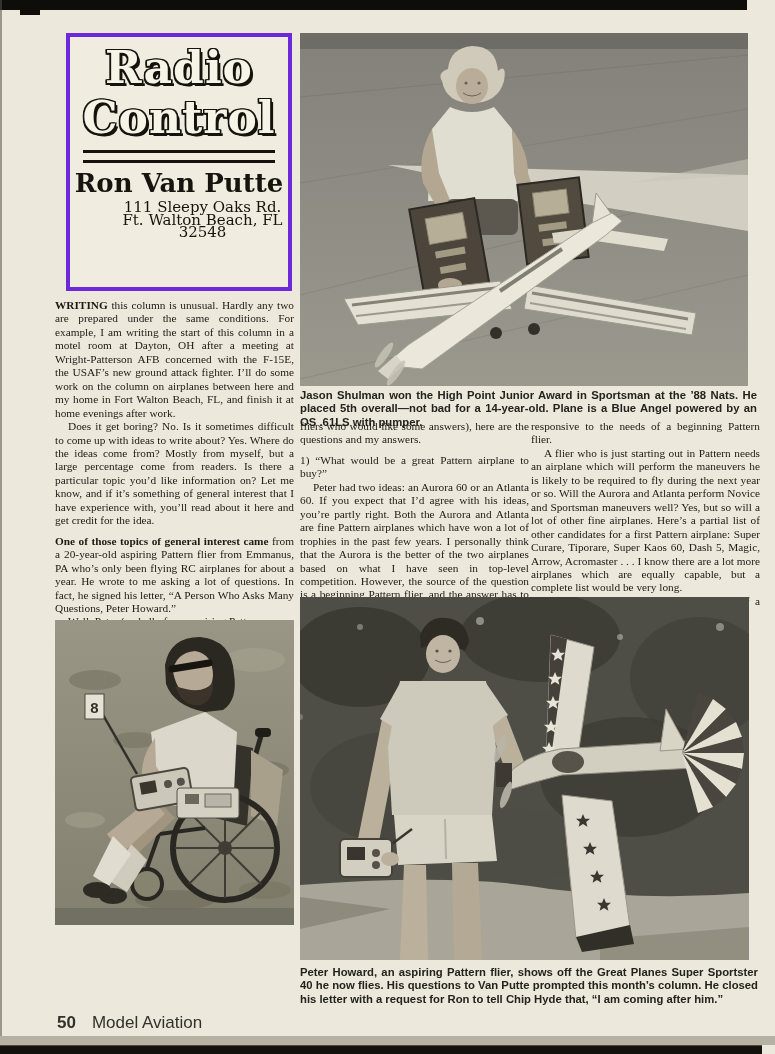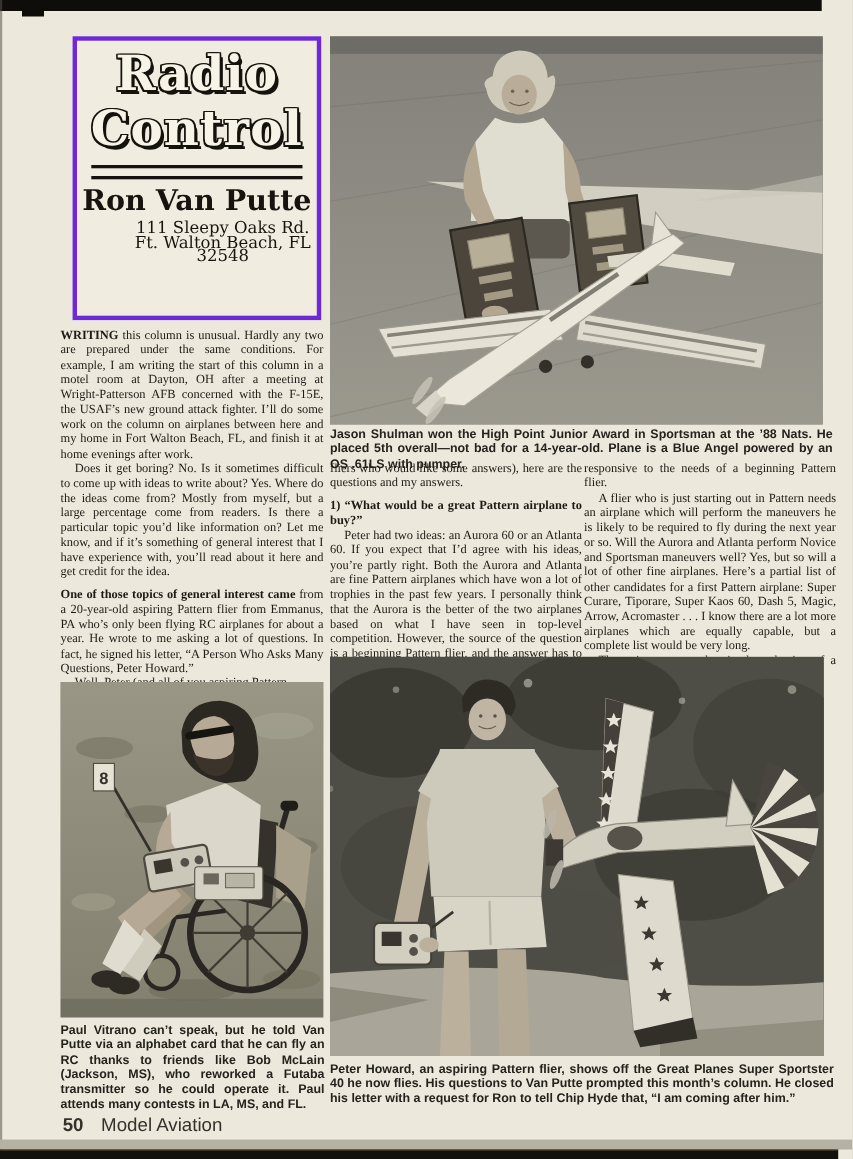--- a/index.html
+++ b/index.html
@@ -27,21 +27,21 @@
   .mast-author{font-family:"DejaVu Serif",serif;font-weight:bold;font-size:26px;line-height:28px;
                margin-top:6px;color:#17140f;}
   .mast-addr{font-family:"DejaVu Serif",serif;font-weight:normal;font-size:15px;line-height:12.5px;
              margin-top:4px;color:#17140f;margin-left:47px;}
   
   .bt{font-size:11.3px;line-height:13.45px;text-align:justify;}
   .bt p{margin:0;}
   .bt p.ind{text-indent:13px;}
   .bt p.gap{margin-top:7px;}
   .lead{font-weight:bold;}
-  .bt .bold{font-weight:bold;}
+  .bt .bold{font-weight:normal;}
   .col1{left:55px;top:299px;width:239px;}
   .col2{left:300px;top:420px;width:229px;}
   .col3{left:531px;top:420px;width:229px;}
   
   .caption{font-family:"Liberation Sans",sans-serif;font-weight:bold;font-size:11.3px;
            line-height:13.4px;color:#24221d;text-align:justify;}
   .caption-top{left:300px;top:389px;width:457px;}
   .caption-left{left:55px;top:931px;width:240px;}
   .caption-right{left:300px;top:966px;width:458px;}
   
@@ -230,21 +230,20 @@
           <rect x="86" y="159" width="16" height="12" fill="#3a362e"></rect>
           <circle cx="114" cy="165" r="4" fill="#55514a"></circle>
           <circle cx="127" cy="165" r="4" fill="#55514a"></circle>
         </g>
         <rect x="122" y="168" width="62" height="30" rx="3" fill="#d5d1c2" stroke="#55514a"></rect>
         <rect x="130" y="174" width="14" height="10" fill="#6b675c"></rect>
         <rect x="150" y="174" width="26" height="13" fill="#b9b5a6" stroke="#6b675c"></rect>
       </g>
     </svg>
   </div>
-  <div class="abs caption caption-left">Paul Vitrano can’t speak, but he told Van Putte via an alphabet card that he can fly an RC thanks to friends like Bob McLain (Jackson, MS), who reworked a Futaba transmitter so he could operate it. Paul attends many contests in LA, MS, and FL.</div>
 
   <div class="abs photo photo-right">
     <svg width="449" height="363" viewBox="0 0 449 363">
       <defs>
         <path id="star5" d="M0,-7 L2,-2.2 L7,-2.2 L3.2,0.9 L4.4,5.7 L0,2.9 L-4.4,5.7 L-3.2,0.9 L-7,-2.2 L-2,-2.2 Z"></path>
       </defs>
       <rect width="449" height="363" fill="#4e4e46"></rect>
       <g>
         <ellipse cx="60" cy="60" rx="70" ry="50" fill="#37372f" opacity=".8"></ellipse>
         <ellipse cx="240" cy="40" rx="80" ry="45" fill="#3b3b33" opacity=".8"></ellipse>

